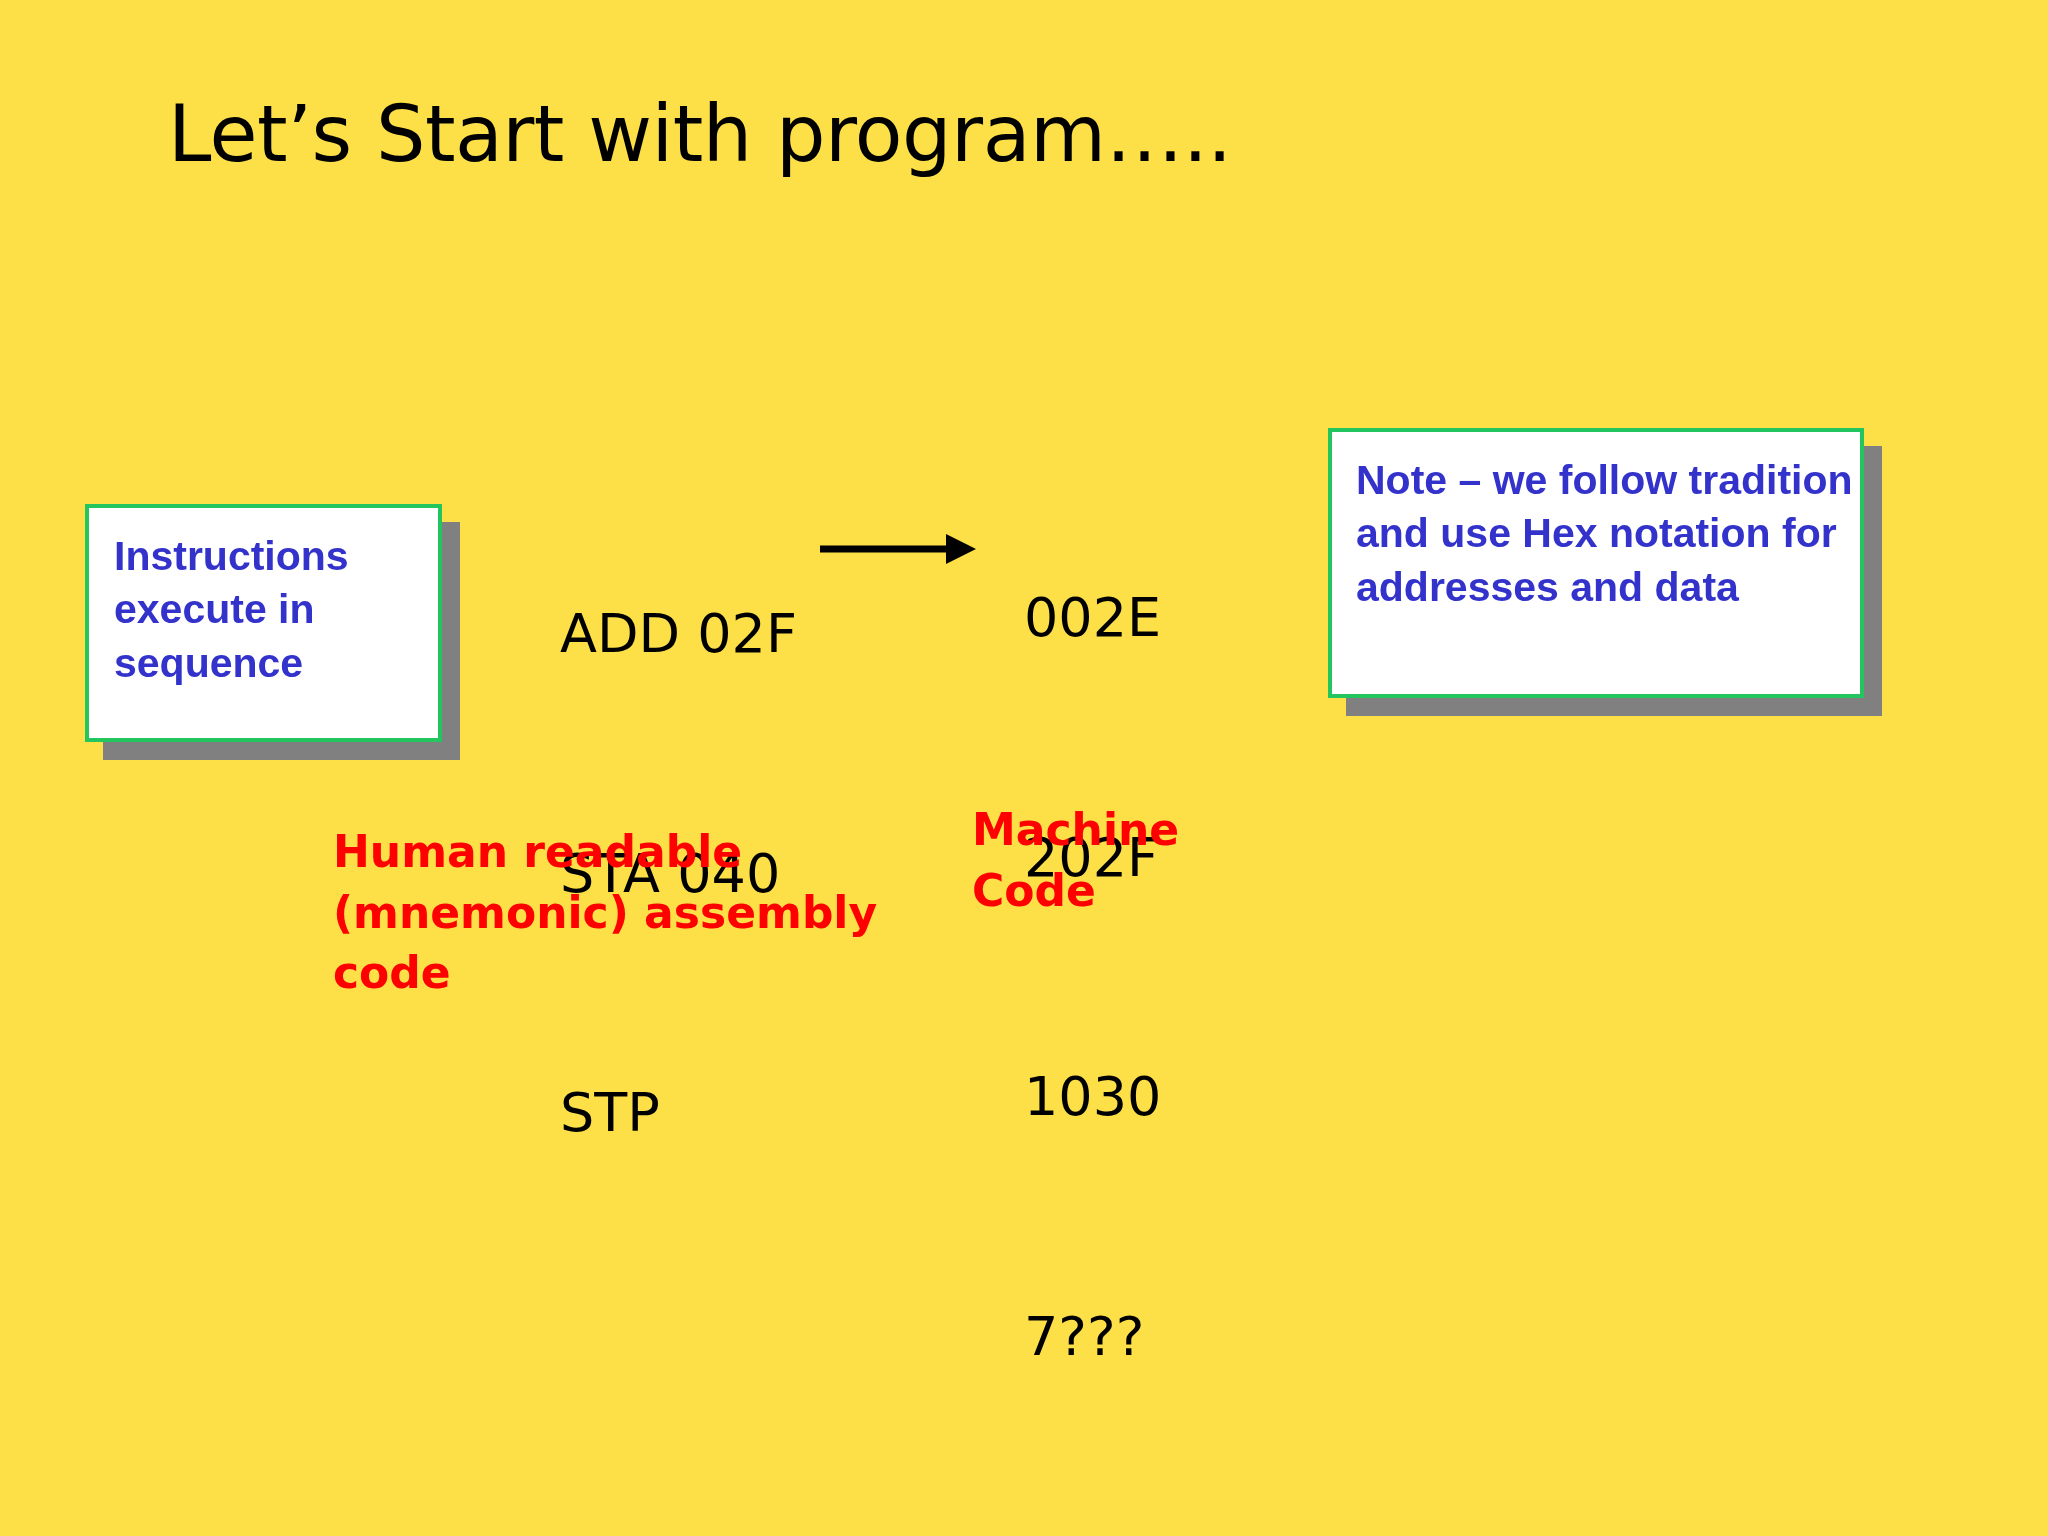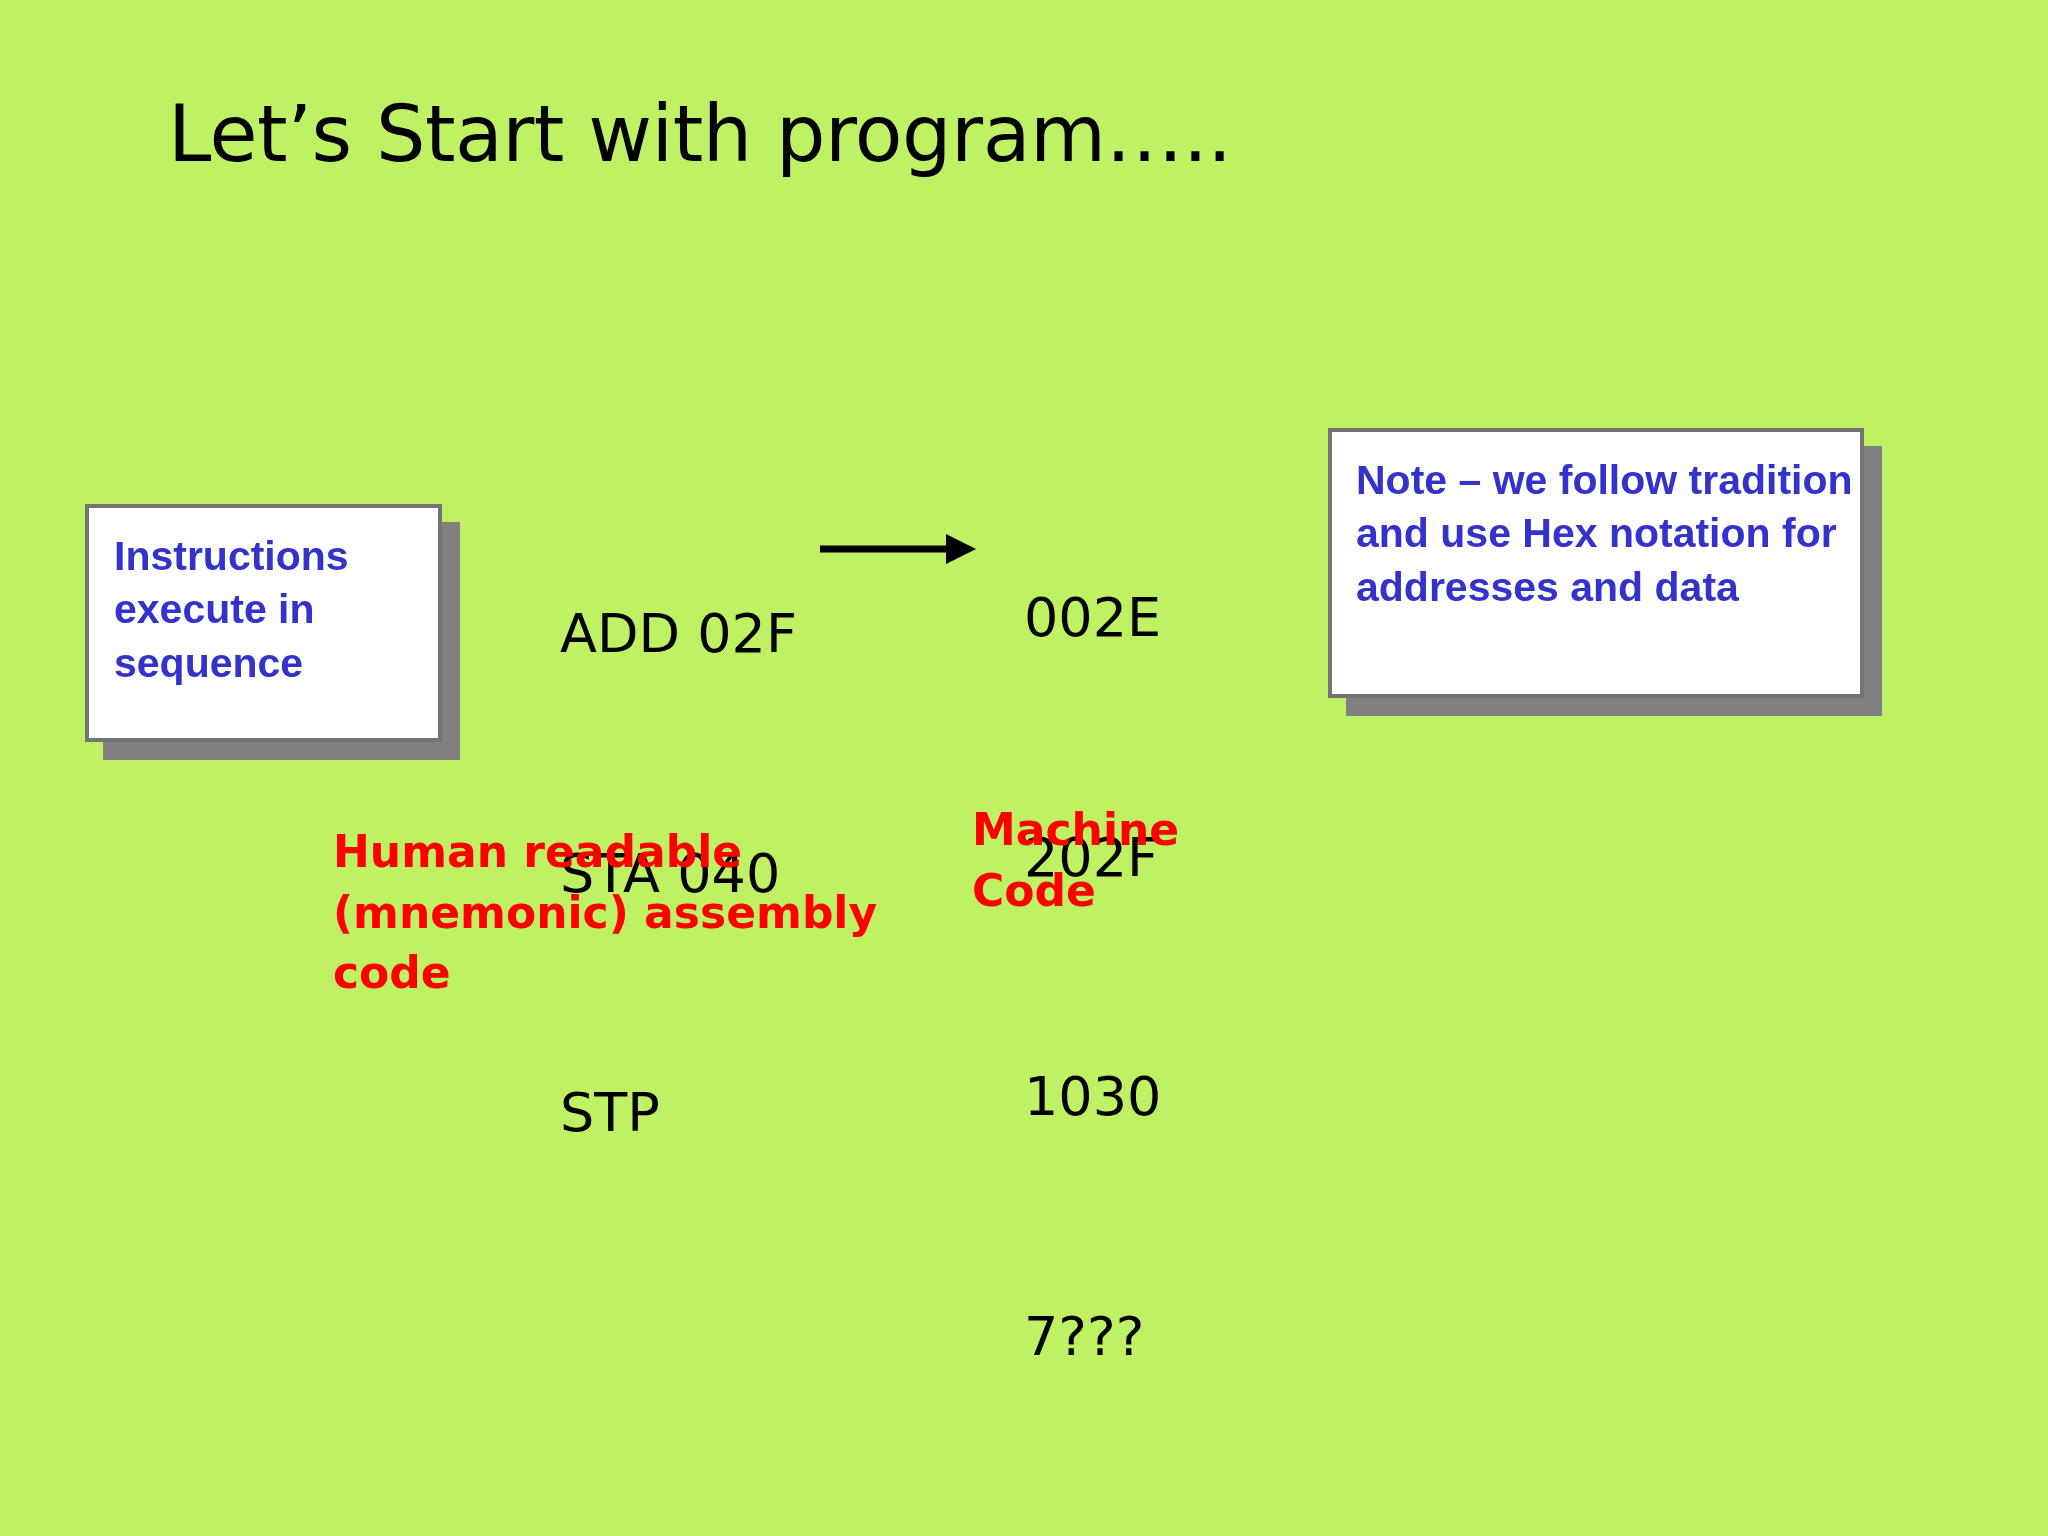--- a/index.html
+++ b/index.html
@@ -14,21 +14,21 @@
     overflow: hidden;
     font-family: "Liberation Sans", sans-serif;
     -webkit-font-smoothing: antialiased;
   }
 
   #slide {
     position: absolute;
     left: 0; top: 0;
     width: 2048px;
     height: 1536px;
-    background: #bef264;
+    background: #fde047;
   }
 
   
   #slide-title {
     position: absolute;
     left: 168px;
     top: 92px;
     width: 1600px;
     font-family: "DejaVu Sans", sans-serif;
     font-size: 78px;
@@ -36,21 +36,21 @@
     color: #000000;
     letter-spacing: -0.5px;
     white-space: nowrap;
     line-height: 1.1;
   }
 
   
   .callout {
     position: absolute;
     background: #ffffff;
-    border: 4px solid #737373;
+    border: 4px solid #22c55e;
     box-sizing: border-box;
     box-shadow: 18px 18px 0 0 #808080;
   }
   .callout-text {
     position: absolute;
     color: #3333CC;
     font-family: "Liberation Sans", sans-serif;
     font-weight: bold;
     white-space: pre-line;
   }

